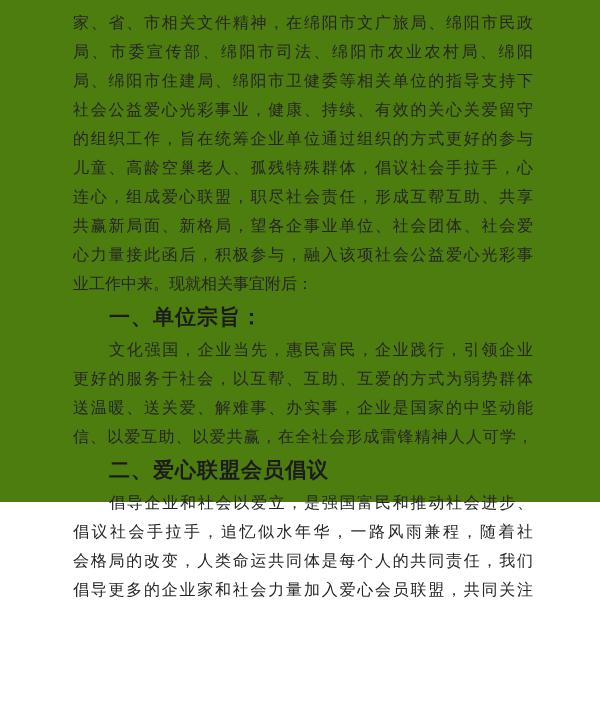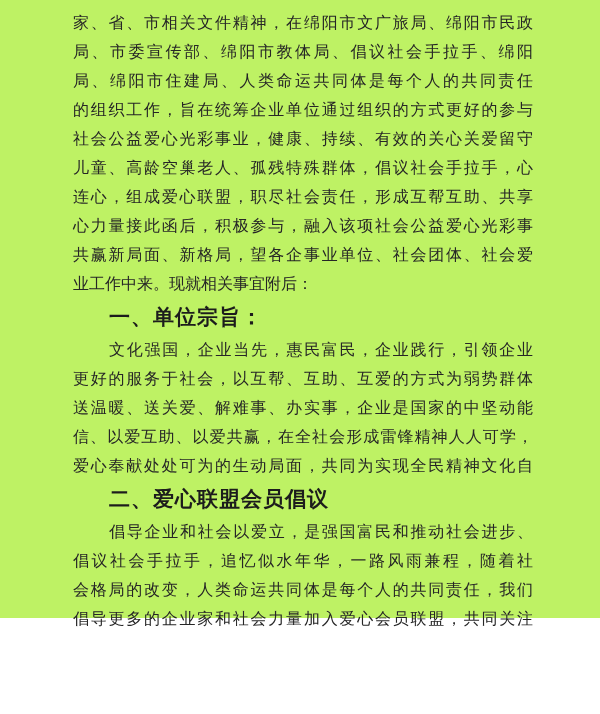--- a/index.html
+++ b/index.html
@@ -6,23 +6,23 @@
     margin: 0;
     padding: 0;
     width: 600px;
     height: 714px;
     overflow: hidden;
     background: #ffffff;
   }
   .page {
     box-sizing: border-box;
     width: 600px;
-    height: 618px;
+    height: 502px;
     padding: 8px 67px 0 73px;
-    background: #bef264;
+    background: #4d7c0f;
     color: #262626;
     font-family: "Liberation Serif", serif;
   }
   .doc-body {
     width: 100%;
   }
   .line {
     font-size: 16px;
     line-height: 29px;
     height: 29px;
@@ -57,34 +57,33 @@
     letter-spacing: 1px;
   }
 </style>
 </head>
 <body>
 
 <div class="page">
   <div class="doc-body">
 
   <div class="line justified">家、省、市相关文件精神，在绵阳市文广旅局、绵阳市民政</div>
-      <div class="line justified">局、市委宣传部、绵阳市教体局、倡议社会手拉手、绵阳</div>
-      <div class="line justified">局、绵阳市住建局、人类命运共同体是每个人的共同责任</div>
+      <div class="line justified">局、市委宣传部、绵阳市司法、绵阳市农业农村局、绵阳</div>
+      <div class="line justified">局、绵阳市住建局、绵阳市卫健委等相关单位的指导支持下</div>
+      <div class="line justified">社会公益爱心光彩事业，健康、持续、有效的关心关爱留守</div>
       <div class="line justified">的组织工作，旨在统筹企业单位通过组织的方式更好的参与</div>
-      <div class="line justified">社会公益爱心光彩事业，健康、持续、有效的关心关爱留守</div>
       <div class="line justified">儿童、高龄空巢老人、孤残特殊群体，倡议社会手拉手，心</div>
       <div class="line justified">连心，组成爱心联盟，职尽社会责任，形成互帮互助、共享</div>
+      <div class="line justified">共赢新局面、新格局，望各企事业单位、社会团体、社会爱</div>
       <div class="line justified">心力量接此函后，积极参与，融入该项社会公益爱心光彩事</div>
-      <div class="line justified">共赢新局面、新格局，望各企事业单位、社会团体、社会爱</div>
       <div class="line paragraph-end">业工作中来。现就相关事宜附后：</div>
       <div class="line heading">一、单位宗旨：</div>
       <div class="line paragraph-start">文化强国，企业当先，惠民富民，企业践行，引领企业</div>
       <div class="line justified">更好的服务于社会，以互帮、互助、互爱的方式为弱势群体</div>
       <div class="line justified">送温暖、送关爱、解难事、办实事，企业是国家的中坚动能</div>
       <div class="line justified">信、以爱互助、以爱共赢，在全社会形成雷锋精神人人可学，</div>
-      <div class="line justified">爱心奉献处处可为的生动局面，共同为实现全民精神文化自</div>
       <div class="line heading">二、爱心联盟会员倡议</div>
       <div class="line paragraph-start">倡导企业和社会以爱立，是强国富民和推动社会进步、</div>
       <div class="line justified">倡议社会手拉手，追忆似水年华，一路风雨兼程，随着社</div>
       <div class="line justified">会格局的改变，人类命运共同体是每个人的共同责任，我们</div>
       <div class="line justified">倡导更多的企业家和社会力量加入爱心会员联盟，共同关注</div>
     </div>
 </div>
 
 </body></html>

